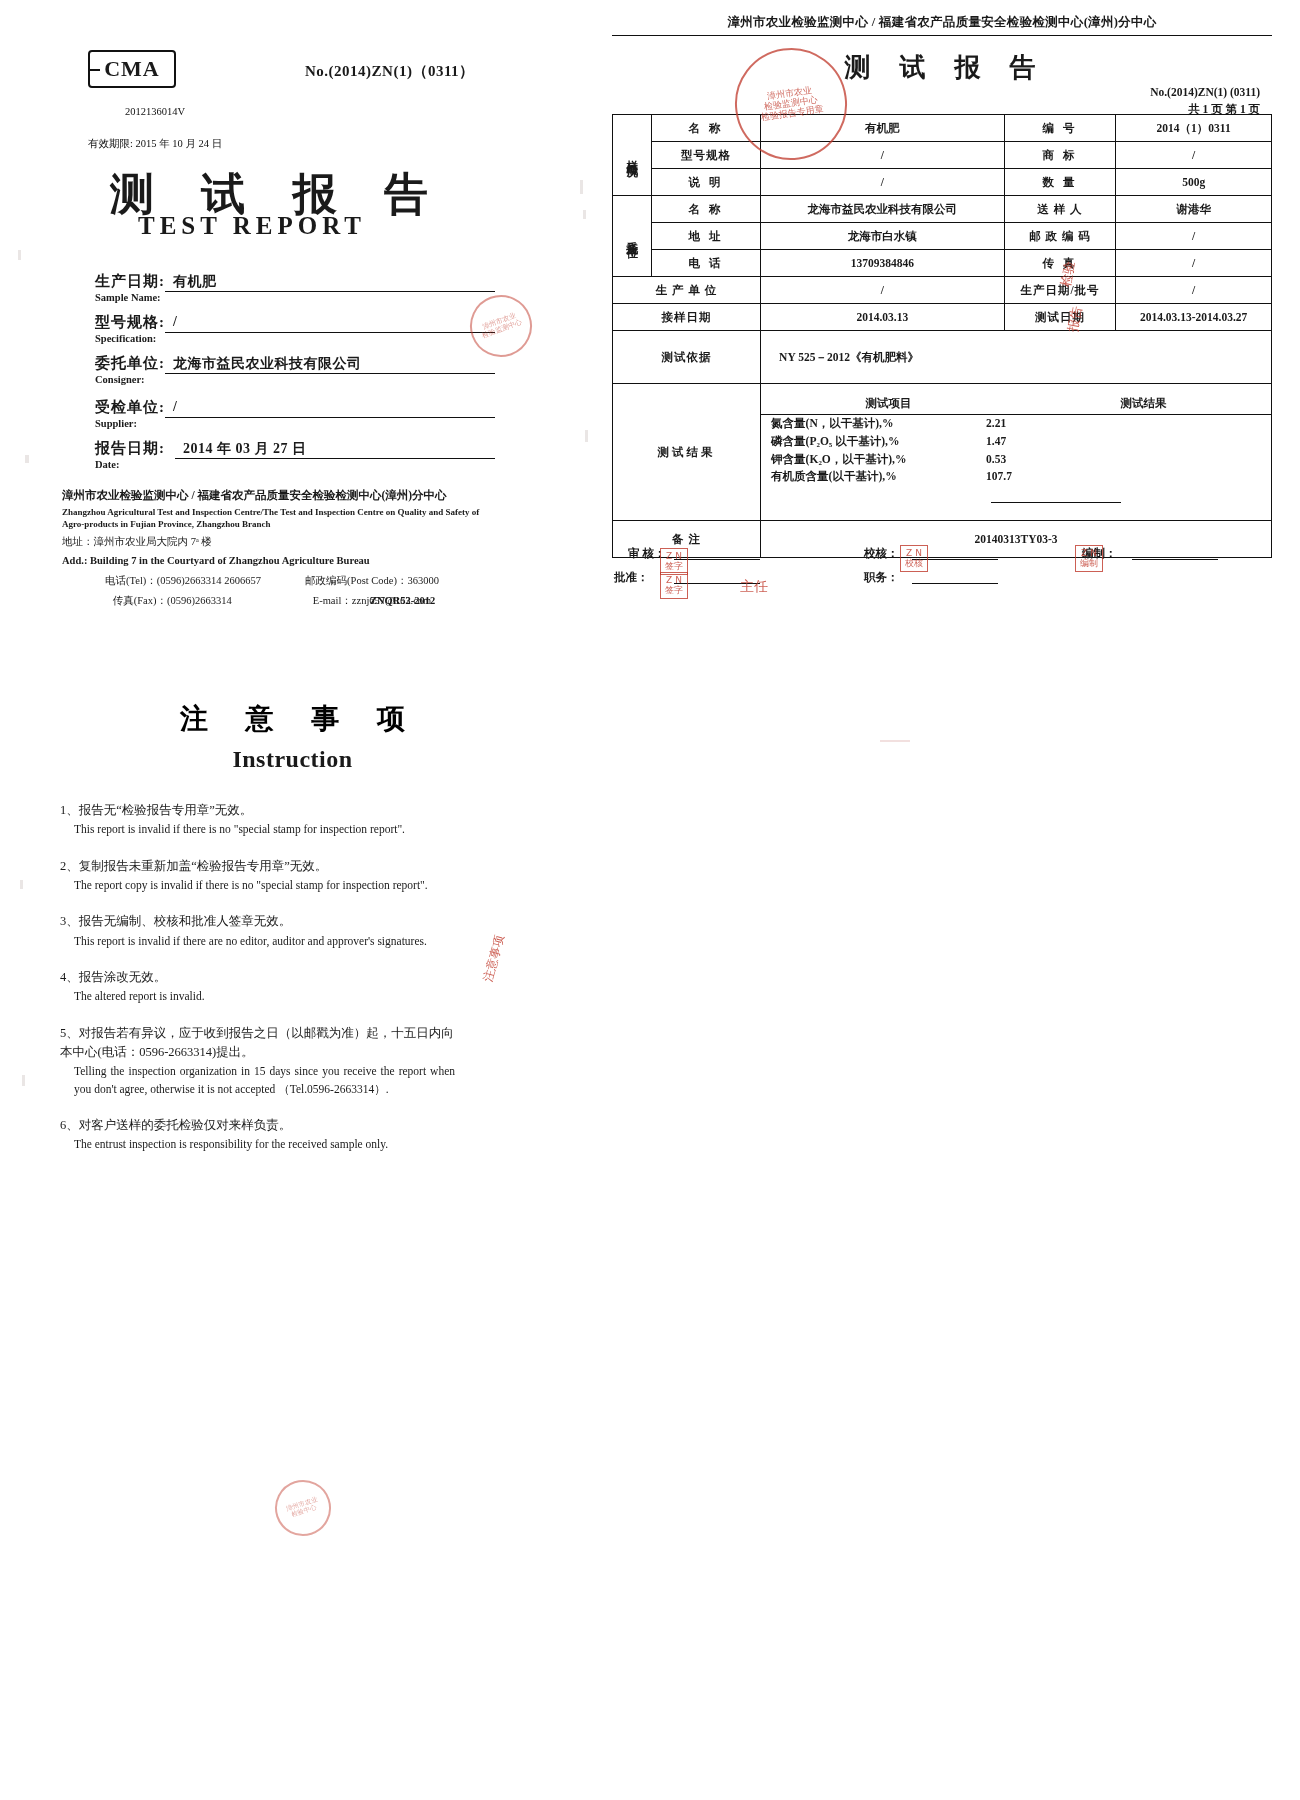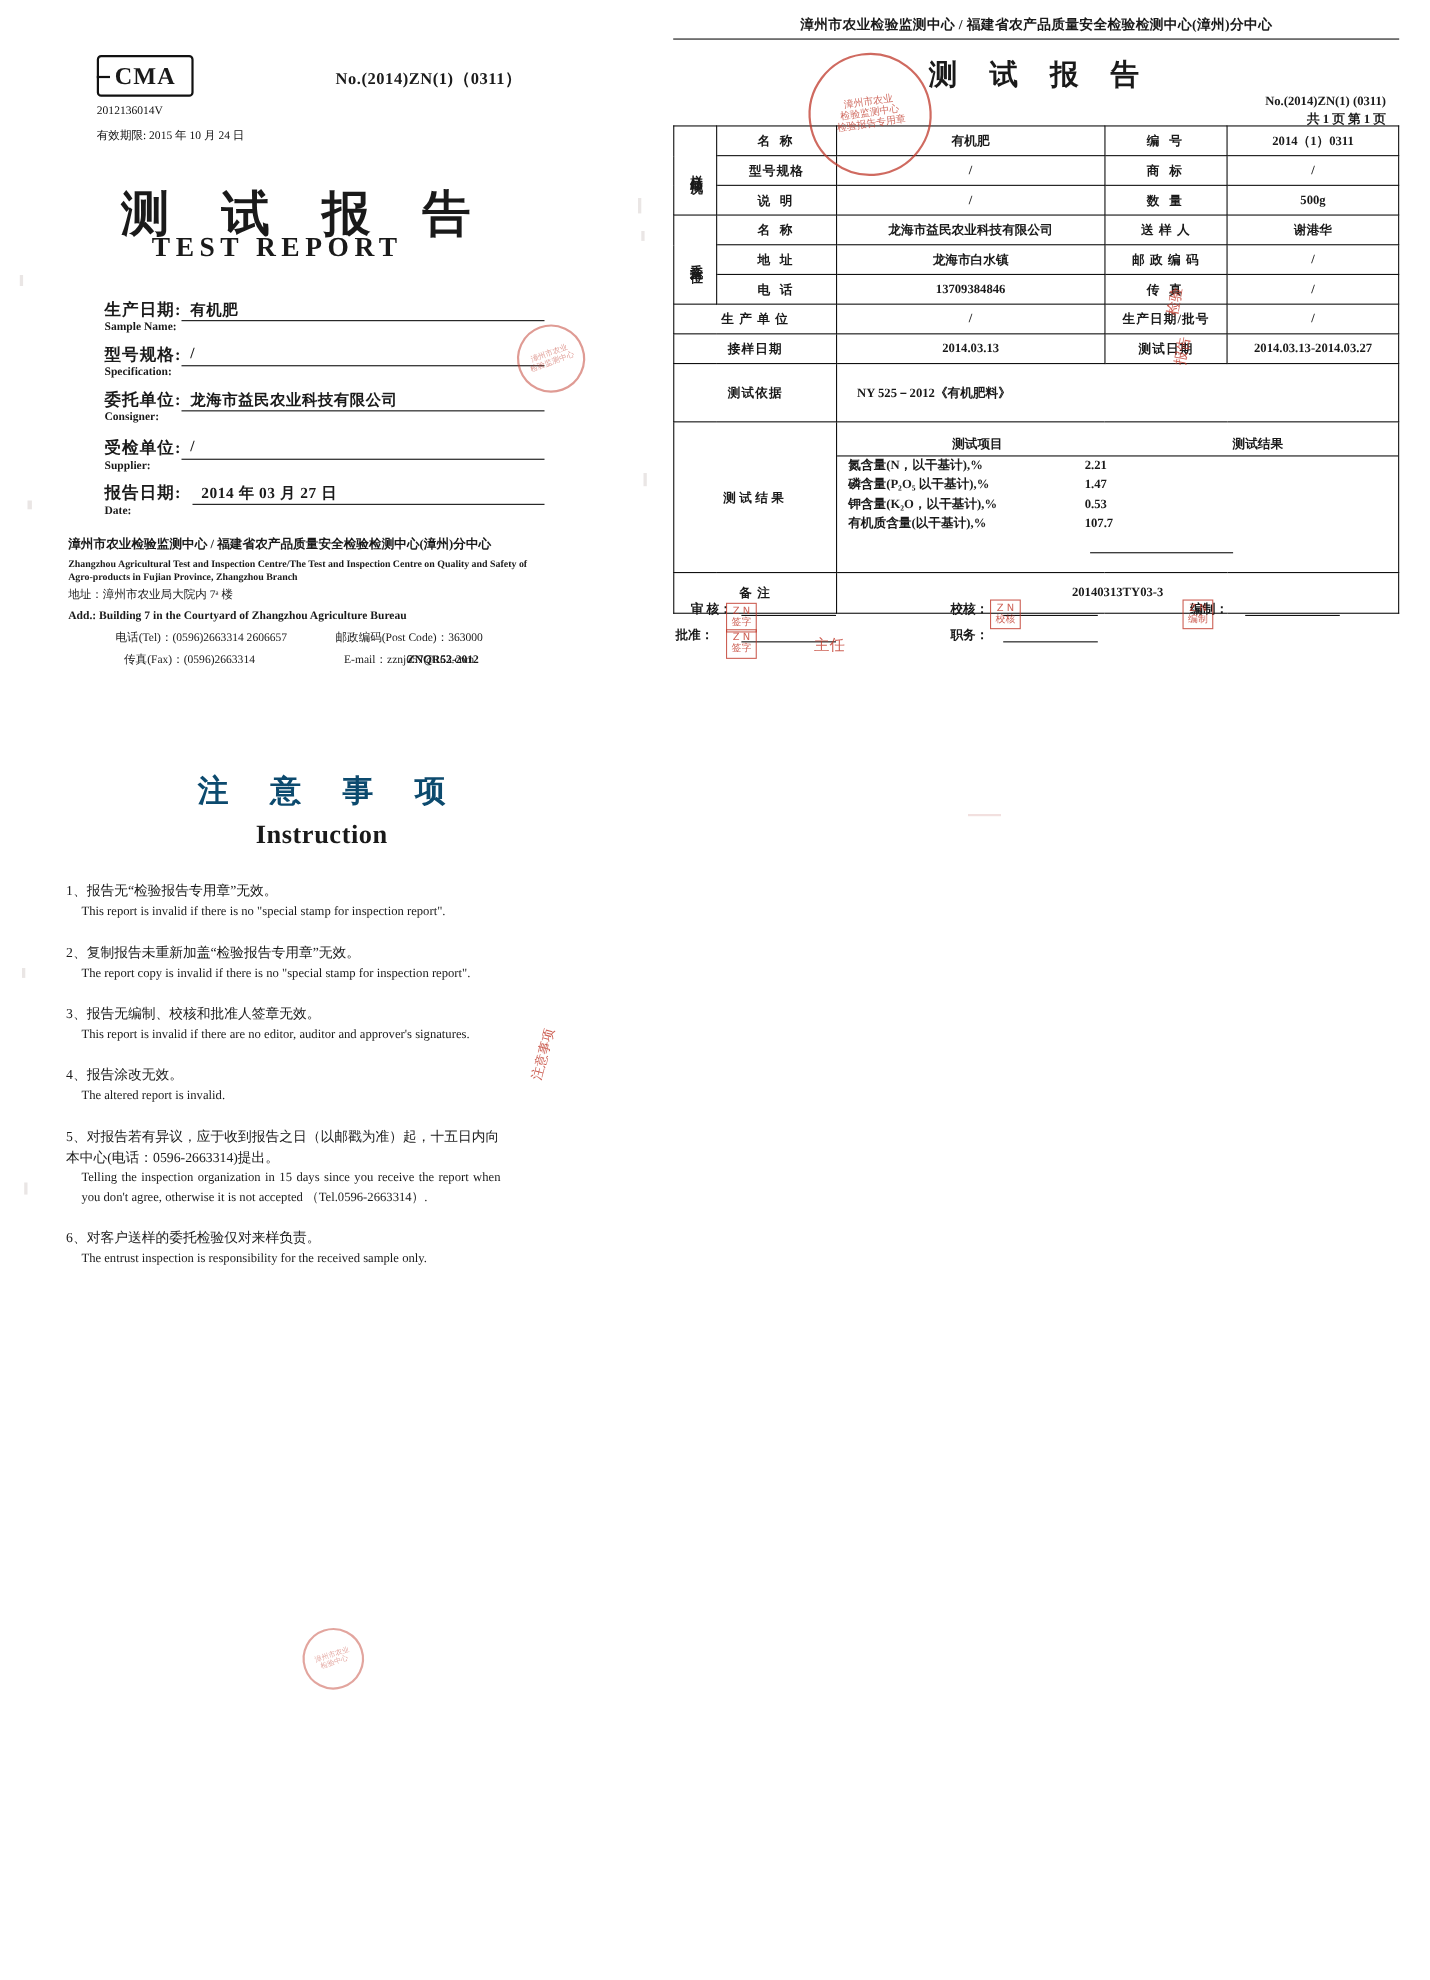--- a/index.html
+++ b/index.html
@@ -18,21 +18,21 @@
   .cma-block{position:absolute;left:88px;top:50px;}
   .cma-logo{
     width:84px;height:34px;border:2px solid #111;border-radius:4px;
     display:flex;align-items:center;justify-content:center;
     font-family:"Liberation Serif",serif;font-weight:bold;font-size:22px;letter-spacing:1px;
     position:relative;
   }
   .cma-logo:before{
     content:"";position:absolute;left:-2px;top:50%;width:12px;height:2px;background:#111;
   }
-  .cma-sub{font-size:10.5px;margin-top:6px;line-height:1.5;color:#111;}
+  .cma-sub{font-size:10.5px;margin-top:16px;line-height:1.5;color:#111;text-align:center;}
   .rep-no{position:absolute;left:305px;top:62px;font-size:15px;font-weight:bold;letter-spacing:.5px;}
 
   .title-cn{
     position:absolute;left:110px;top:165px;
     font-size:44px;font-weight:bold;letter-spacing:16px;
     font-family:"DejaVu Sans","Liberation Sans",sans-serif;
   }
   .title-en{
     position:absolute;left:138px;top:212px;
     font-size:25px;font-weight:bold;letter-spacing:5px;
@@ -108,21 +108,21 @@
   .stamp-left{left:470px;top:295px;width:58px;height:58px;font-size:7px;opacity:.5;transform:rotate(-20deg);}
   .stamp-bl{left:275px;top:1480px;width:52px;height:52px;font-size:6.5px;opacity:.45;transform:rotate(-18deg);}
   .sig{position:absolute;color:#c0392b;font-family:"DejaVu Sans",sans-serif;font-size:11px;opacity:.8;}
   .sig-box{position:absolute;border:1.4px solid #c0392b;color:#c0392b;font-size:9px;
     padding:2px 4px;opacity:.8;font-family:"DejaVu Sans",sans-serif;text-align:center;line-height:1.15;}
 
   
   .instr{position:absolute;left:0;top:700px;width:585px;}
   .instr-cn{
     text-align:center;font-size:28px;font-weight:bold;letter-spacing:14px;
-    font-family:"DejaVu Sans","Liberation Sans",sans-serif;color:#0c4a6e;
+    font-family:"DejaVu Sans","Liberation Sans",sans-serif;color:#000000;
     padding-left:14px;
   }
   .instr-en{text-align:center;font-size:24px;font-weight:bold;margin-top:8px;letter-spacing:.5px;}
   .items{margin:28px 0 0 60px;width:395px;}
   .item{margin-bottom:10px;}
   .item .cn{font-size:12.5px;line-height:1.55;text-indent:0;margin-top:18px;}
   .item .en{font-size:11.5px;line-height:1.5;text-align:justify;margin-top:1px;padding-left:14px;}
   .idx{font-weight:normal;}
 
   .noise{position:absolute;background:#d9d2cf;opacity:.55;}

